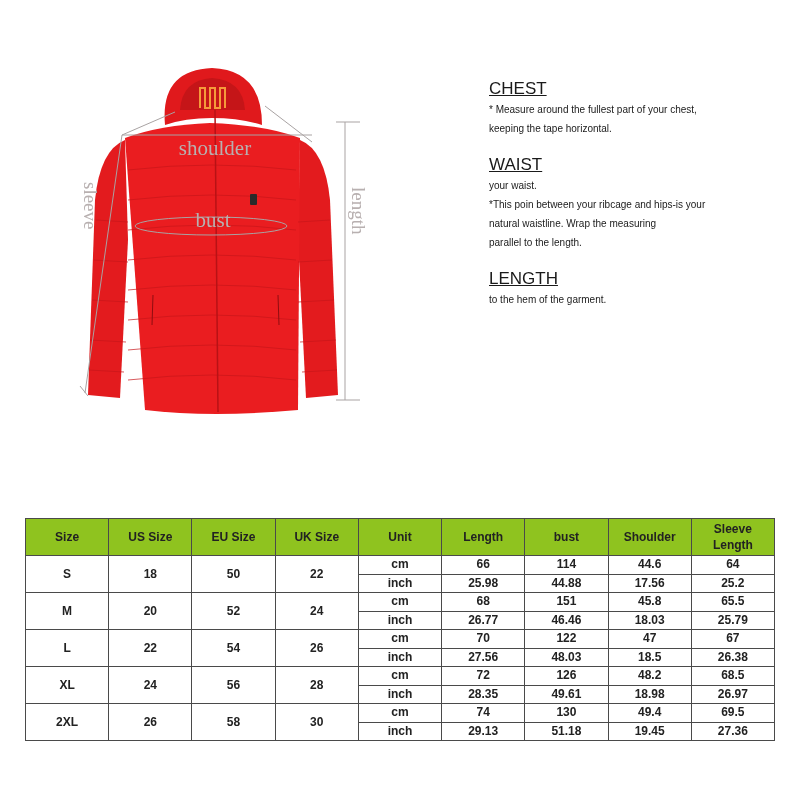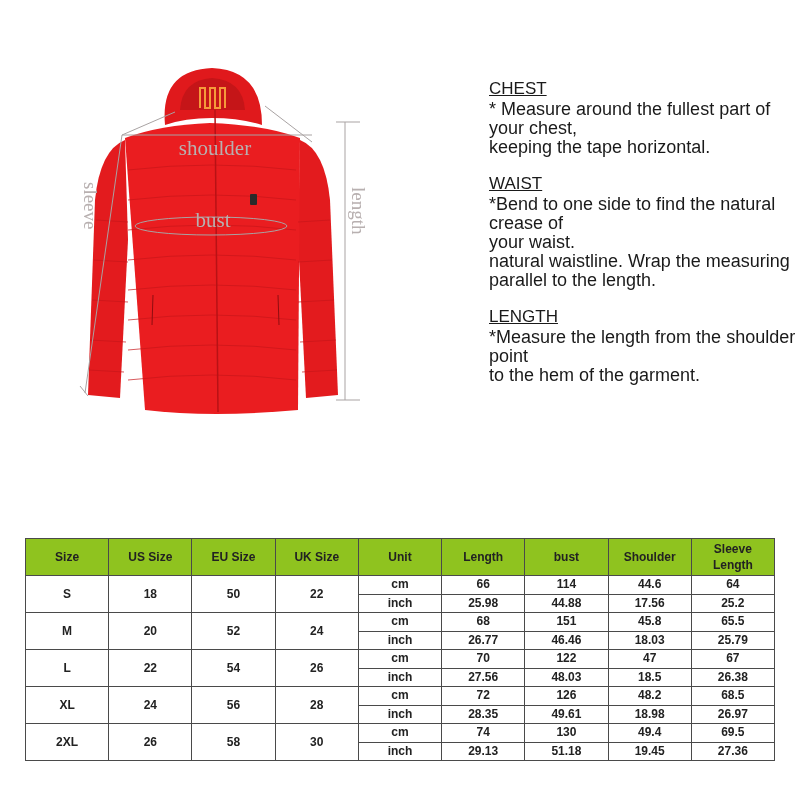--- a/index.html
+++ b/index.html
@@ -2,22 +2,22 @@
 <html><head>
 <meta charset="utf-8">
 <style>
   html, body { margin:0; padding:0; }
   body { width:800px; height:800px; background:#ffffff; position:relative; overflow:hidden; font-family:"Liberation Sans", sans-serif; }
   .photo { position:absolute; left:60px; top:40px; width:330px; height:380px; }
   .guide-text { font-family:"Liberation Serif", serif; fill:#b8b0b0; }
   .info { position:absolute; left:489px; top:78px; width:310px; color:#1a1a1a; }
   .info .sec { margin-bottom:16px; }
   .info h3 { margin:0; font-size:17px; font-weight:normal; line-height:22px; letter-spacing:0px;text-decoration:underline; }
-  .info p { margin:0; font-size:18px; line-height:19px; }
-  table.size { position:absolute; left:25px; top:518px; width:750px; border-collapse:collapse; font-family:"Liberation Sans", sans-serif; font-weight:bold; font-size:12px; color:#222; table-layout:fixed;margin-top:20px; }
+  .info p { margin:0; font-size:10px; line-height:19px; }
+  table.size { position:absolute; left:25px; top:518px; width:750px; border-collapse:collapse; font-family:"Liberation Sans", sans-serif; font-weight:bold; font-size:12px; color:#222; table-layout:fixed; }
   table.size th { background:#8fc31f; height:36px; border:1.5px solid #4a4a4a; font-weight:bold; font-size:12px; line-height:16px; padding:0; }
   table.size td { border:1.5px solid #4a4a4a; text-align:center; padding:0; height:17px; line-height:17px; }
   table.size td.big { height:36px; }
 </style>
 </head>
 <body>
 
 <svg class="photo" viewBox="60 40 330 380" xmlns="http://www.w3.org/2000/svg">
 
   <path d="M125 140 Q100 150 95 200 L88 395 L120 398 L128 240 Z" fill="#e31b1e"></path>
@@ -78,28 +78,27 @@
 </svg>
 
 <div class="info">
   <div class="sec">
     <h3>CHEST</h3>
     <p>* Measure around the fullest part of your chest,</p>
     <p>keeping the tape horizontal.</p>
   </div>
   <div class="sec">
     <h3>WAIST</h3>
-    <p>*Bend to one side to find the natural crease of</p>
     <p>your waist.</p>
+    <p>*This poin between your ribcage and hips-is your</p>
     <p>natural waistline. Wrap the measuring</p>
     <p>parallel to the length.</p>
   </div>
   <div class="sec">
     <h3>LENGTH</h3>
-    <p>*Measure the length from the shoulder point</p>
     <p>to the hem of the garment.</p>
   </div>
 </div>
 
 <table class="size">
   <thead>
     <tr>
       <th>Size</th>
       <th>US Size</th>
       <th>EU Size</th>

